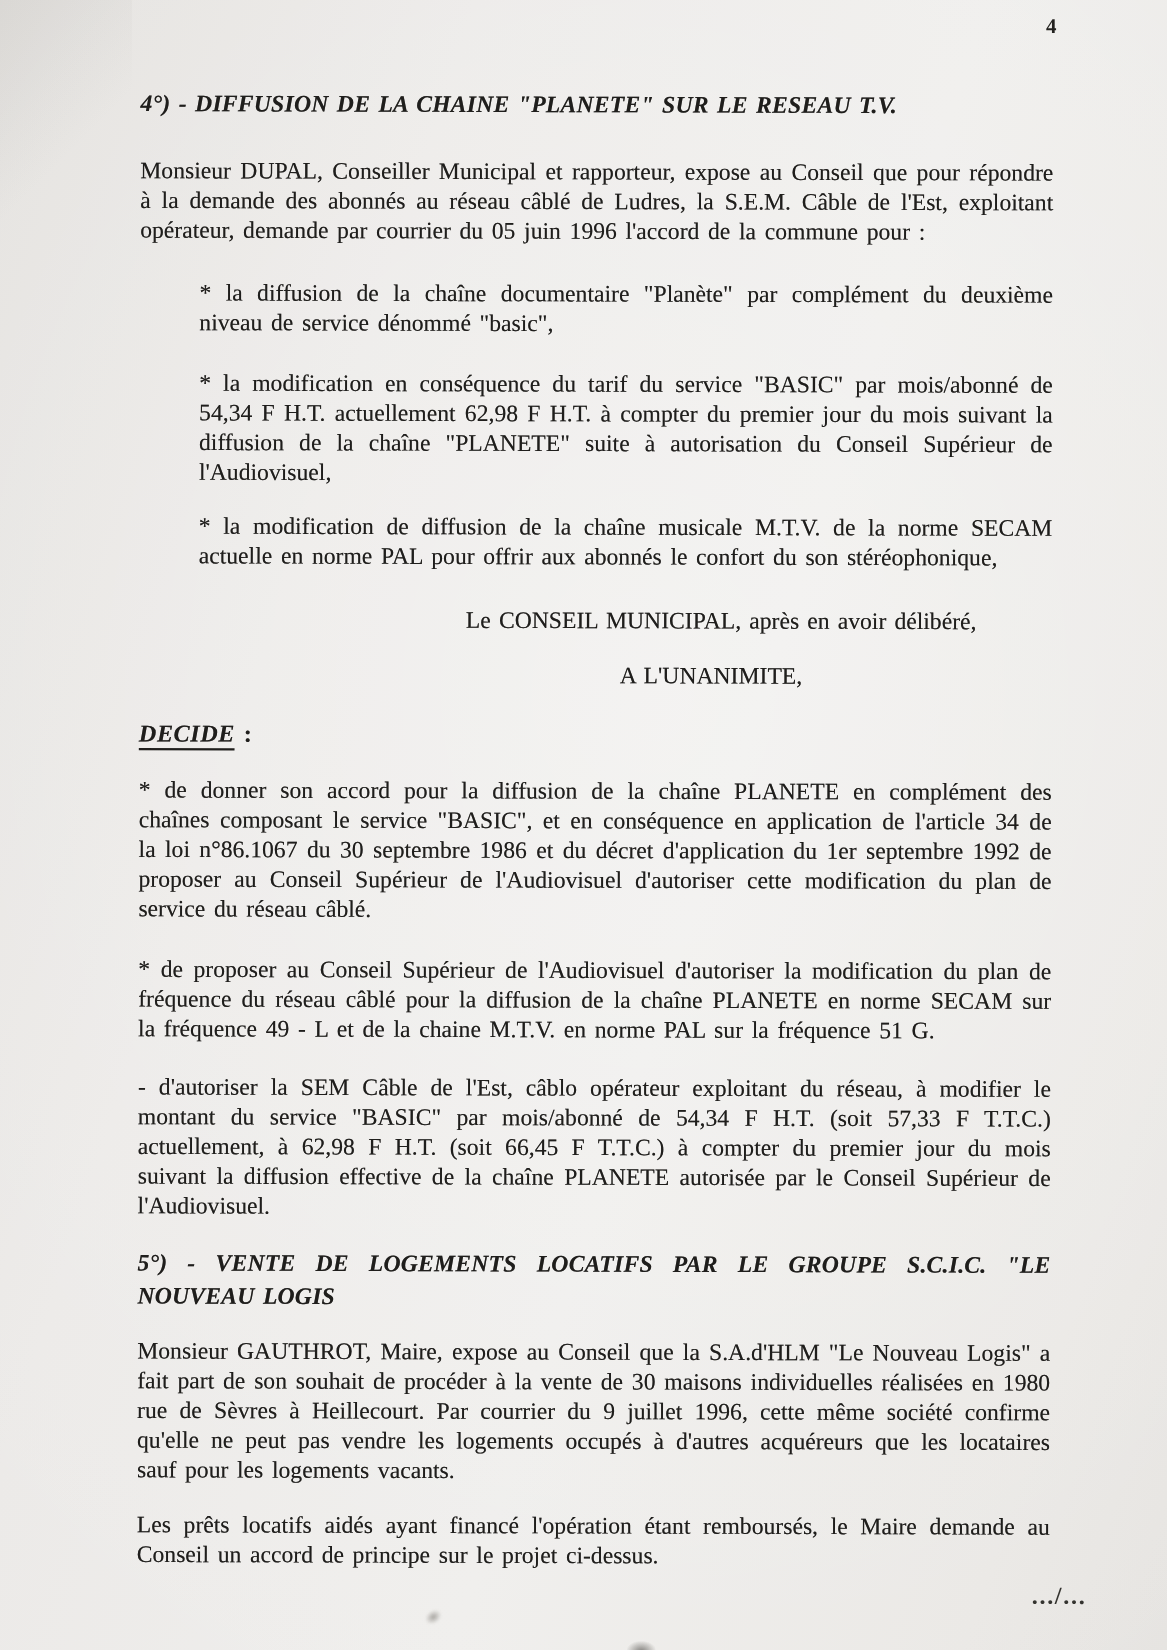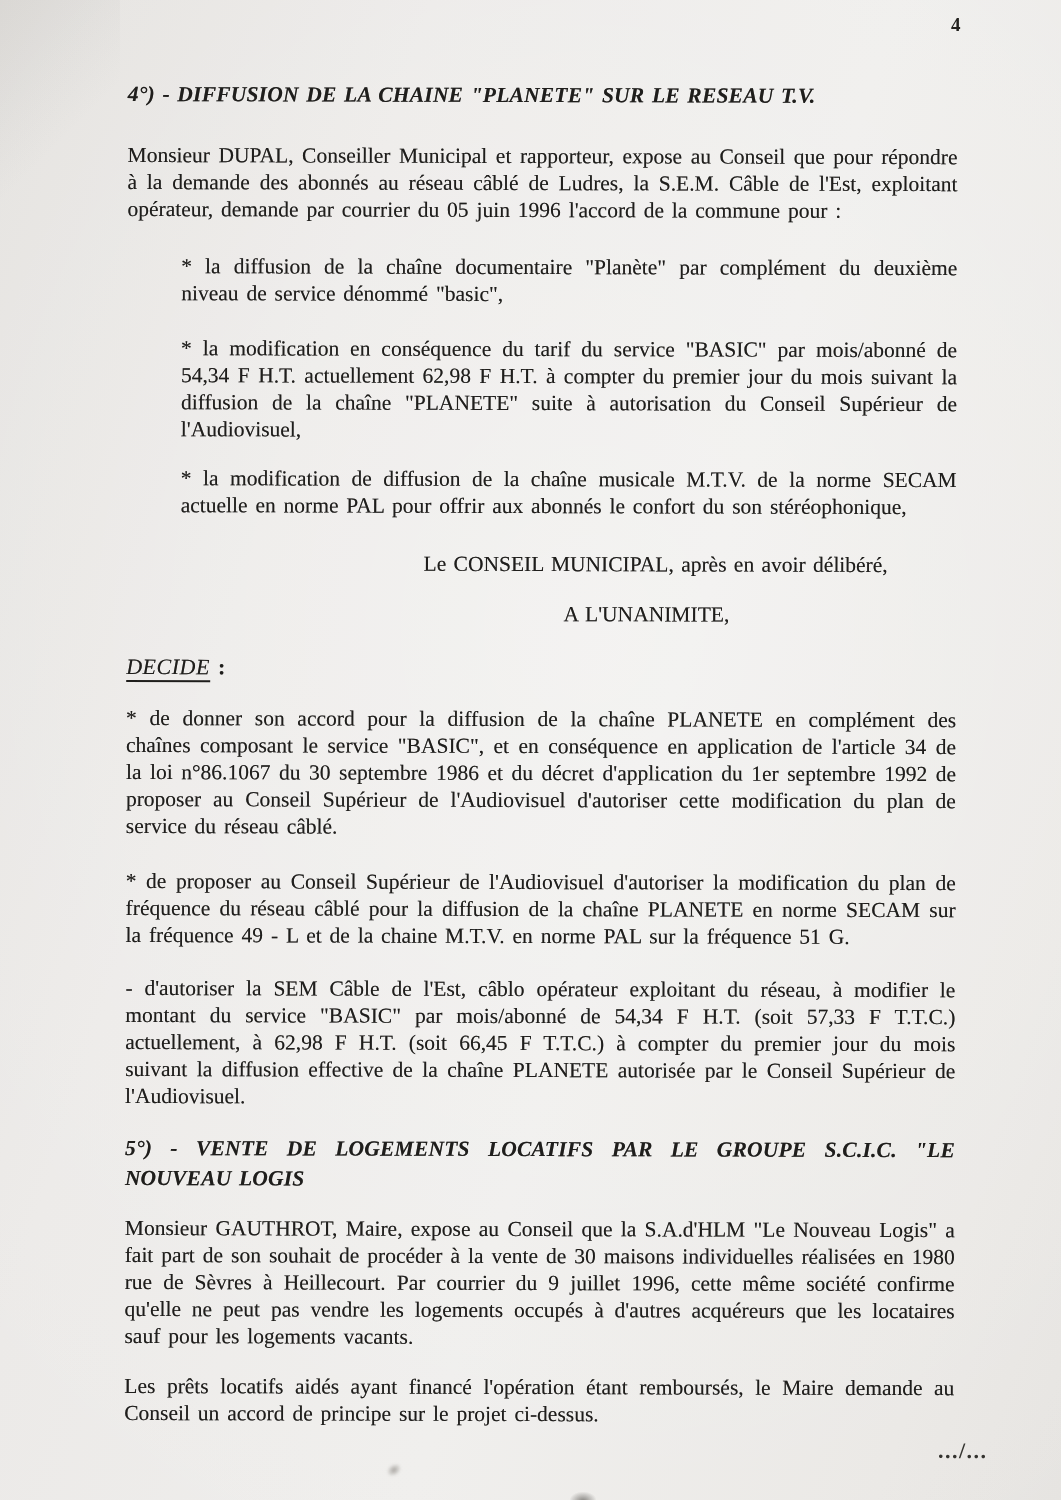--- a/index.html
+++ b/index.html
@@ -56,21 +56,21 @@
     word-spacing: 2px;
   }
   .deliberation { margin-top: 31px; margin-left: 297px; }
   .unanimity   { margin-top: 23px; margin-left: 437px; }
   .decide {
     margin: 26px 0 0 0;
     font-size: 22px;
     line-height: 27px;
   }
   .decide-label {
-    font-weight: 400;
+    font-weight: 700;
     font-style: italic;
     border-bottom: 2.5px solid #1f1e1c;
     padding-bottom: 1px;
     letter-spacing: 0.5px;
     text-align: right;
   }
   .decide-colon { margin-left: 8px; font-weight: 700; }
   .d1 { margin-top: 25px; }
   .d2 { margin-top: 28px; }
   .d3 { margin-top: 26px; }

